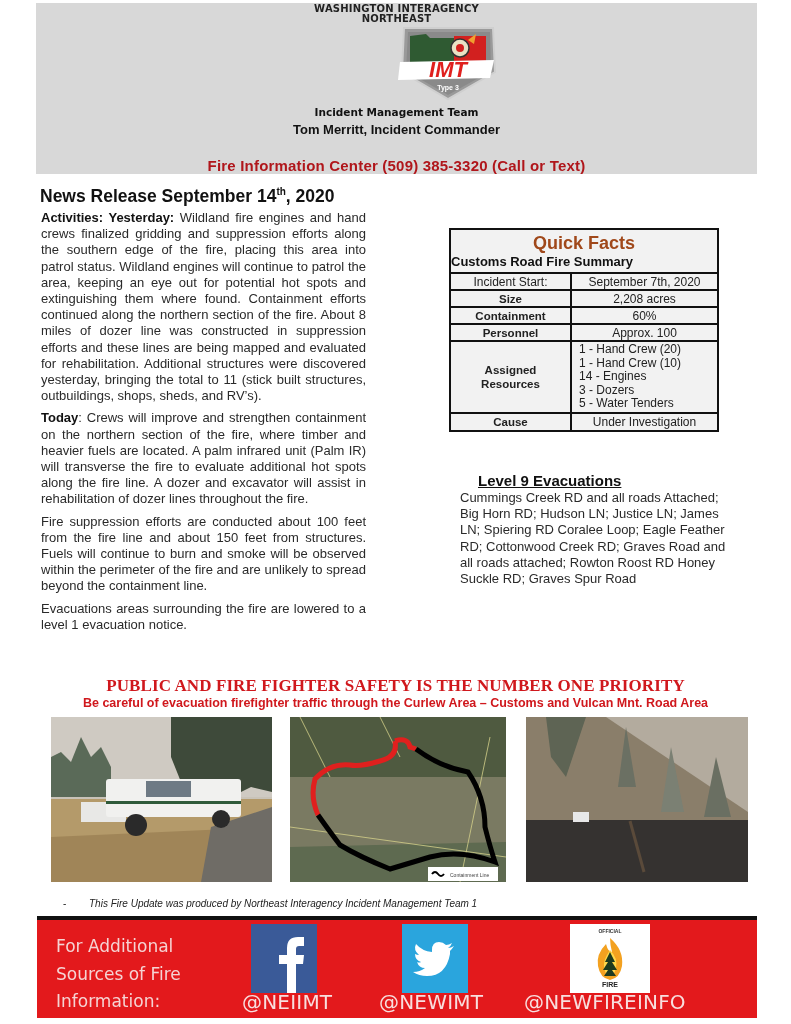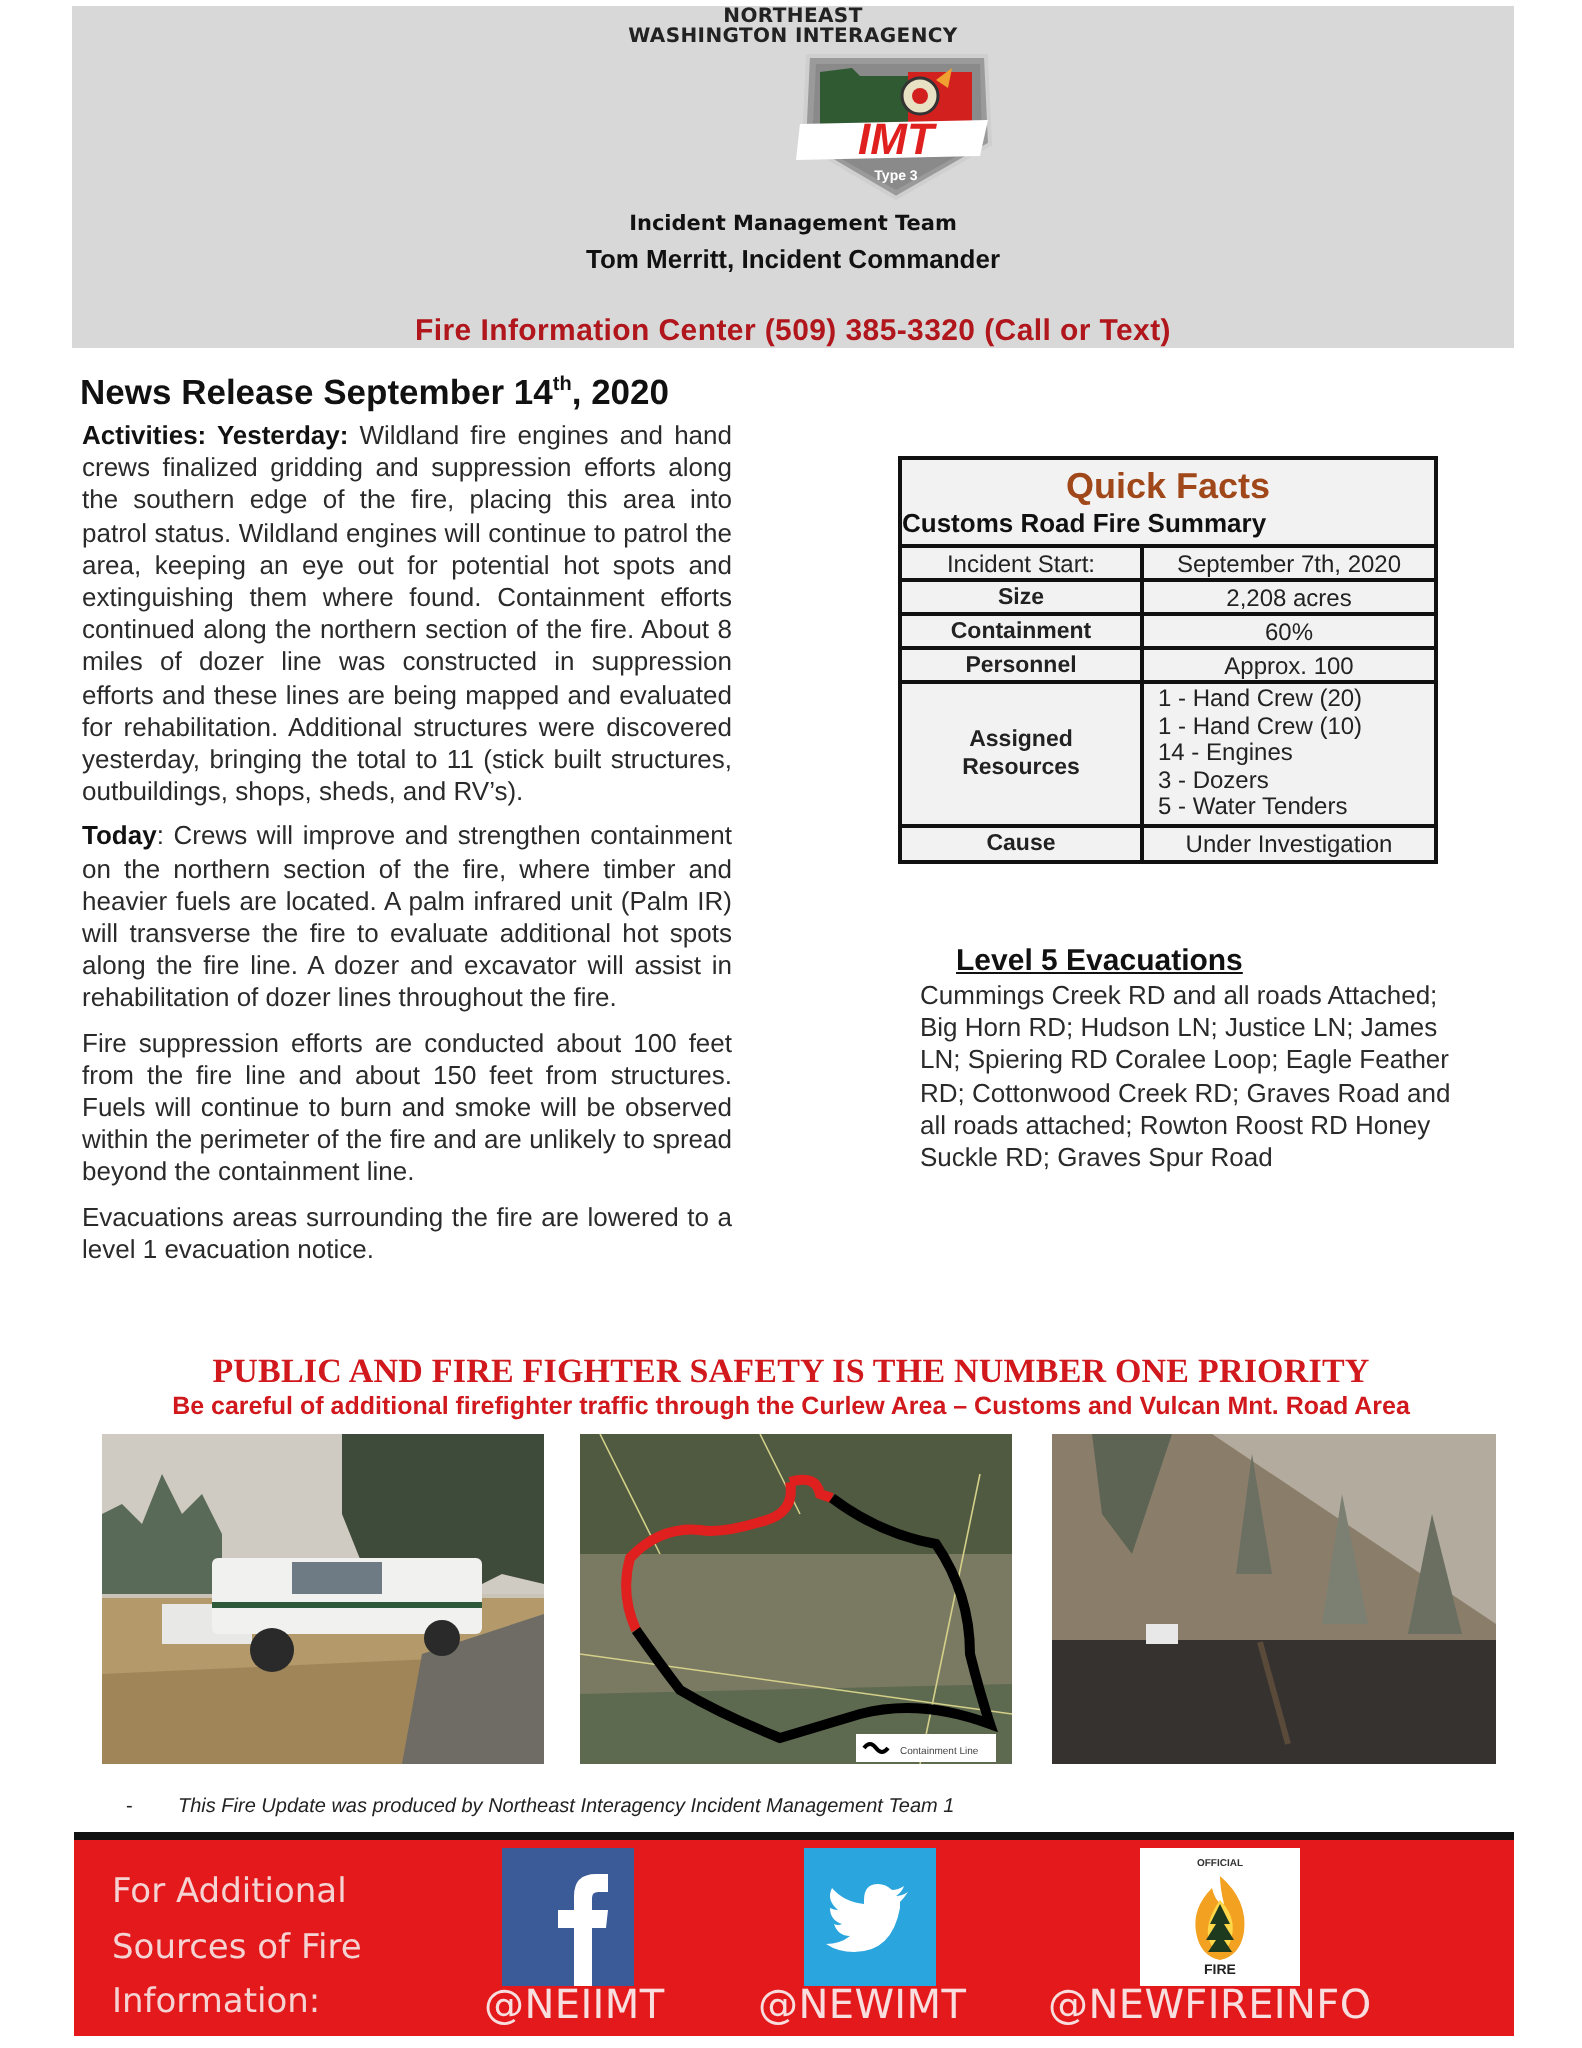--- a/index.html
+++ b/index.html
@@ -128,22 +128,22 @@
     }
     .h-fb { left: 205px; }
     .h-tw { left: 342px; }
     .h-fi { left: 487px; }
   </style>
 </head>
 <body>
 
 <div class="header">
   <div class="hdr-org">
+    <div>WASHINGTON INTERAGENCY</div>
     <div>NORTHEAST</div>
-    <div>WASHINGTON INTERAGENCY</div>
   </div>
   <div class="logo">
     <svg viewBox="0 0 105 75">
       <path d="M8 2 L97 2 L99 46 L52 73 L6 46 Z" fill="#9a9a9a" stroke="#cfcfcf" stroke-width="2"></path>
       <path d="M12 6 L94 6 L95 45 L52 69 L10 45 Z" fill="#8a8a8a"></path>
       <path d="M14 10 L30 8 L34 12 L58 12 L58 40 L14 40 Z" fill="#2f5a32"></path>
       <path d="M58 10 L90 10 L90 40 L58 40 Z" fill="#d2201f"></path>
       <circle cx="64" cy="22" r="9" fill="#e9e1c4" stroke="#333" stroke-width="1.5"></circle>
       <circle cx="64" cy="22" r="4" fill="#d2201f"></circle>
       <path d="M72 14 L80 8 L78 18 Z" fill="#f0a030"></path>
@@ -201,25 +201,25 @@
       </td>
     </tr>
     <tr>
       <td class="k bold">Cause</td>
       <td>Under Investigation</td>
     </tr>
   </tbody>
     </table>
 </div>
 
-<div class="evac-title">Level 5 Evacuations</div>
+<div class="evac-title">Level 9 Evacuations</div>
 <div class="evac-text">Cummings Creek RD and all roads Attached; Big Horn RD; Hudson LN; Justice LN; James LN; Spiering RD Coralee Loop; Eagle Feather RD; Cottonwood Creek RD; Graves Road and all roads attached; Rowton Roost RD Honey Suckle RD; Graves Spur Road</div>
 
 <div class="priority">PUBLIC AND FIRE FIGHTER SAFETY IS THE NUMBER ONE PRIORITY</div>
-<div class="priority-sub">Be careful of additional firefighter traffic through the Curlew Area – Customs and Vulcan Mnt. Road Area</div>
+<div class="priority-sub">Be careful of evacuation firefighter traffic through the Curlew Area – Customs and Vulcan Mnt. Road Area</div>
 
 <div class="photo photo-1">
   <svg viewBox="0 0 221 165" preserveAspectRatio="none">
     <rect width="221" height="165" fill="#c9c3b8"></rect>
     <rect y="0" width="221" height="80" fill="#cfcac2"></rect>
     <path d="M0 80 L0 40 L10 35 L20 45 L30 20 L40 40 L50 30 L60 50 L60 80 Z" fill="#5a6a58"></path>
     <path d="M120 0 L221 0 L221 75 L200 70 L180 80 L150 70 L130 65 L120 40 Z" fill="#3e4a3a"></path>
     <rect y="82" width="221" height="83" fill="#b49a6a"></rect>
     <path d="M0 120 L221 110 L221 165 L0 165 Z" fill="#a08558"></path>
     <path d="M160 110 L221 90 L221 165 L150 165 Z" fill="#6f6c66"></path>

